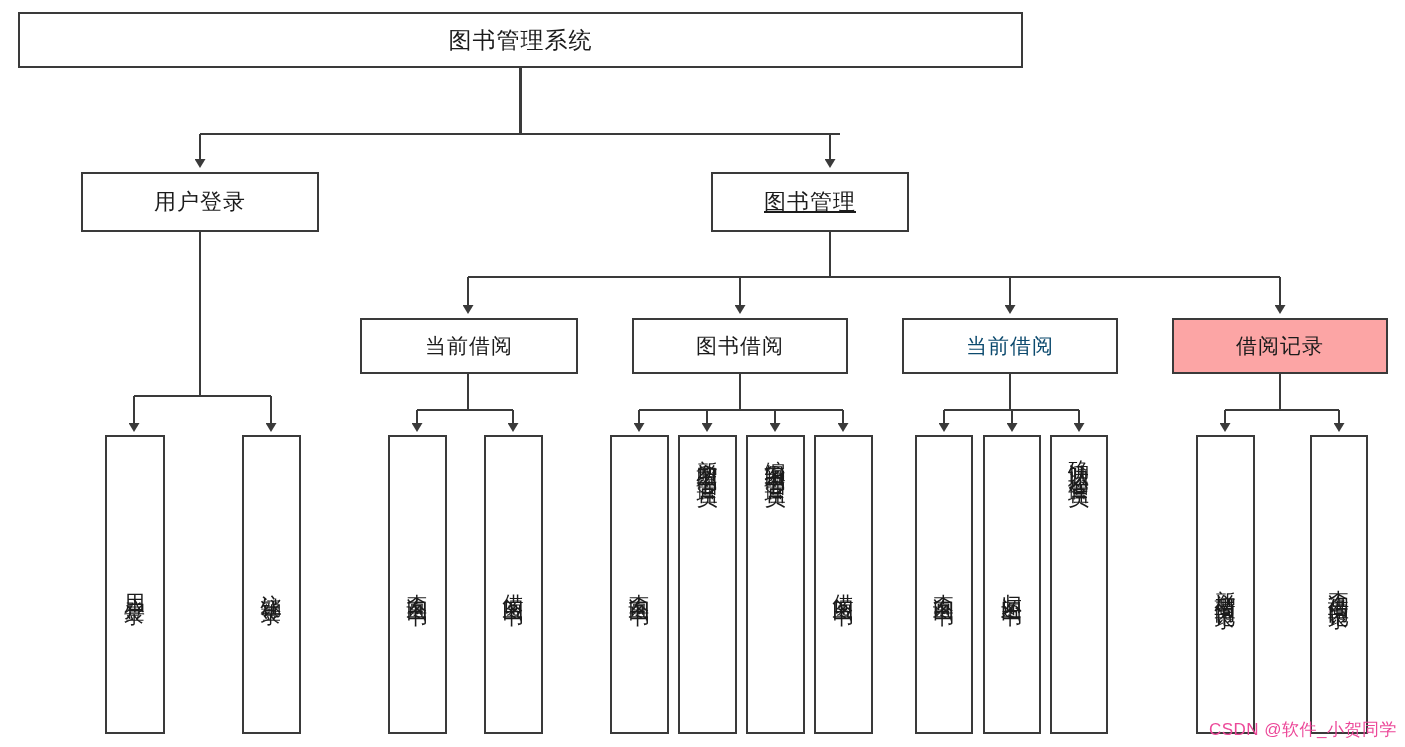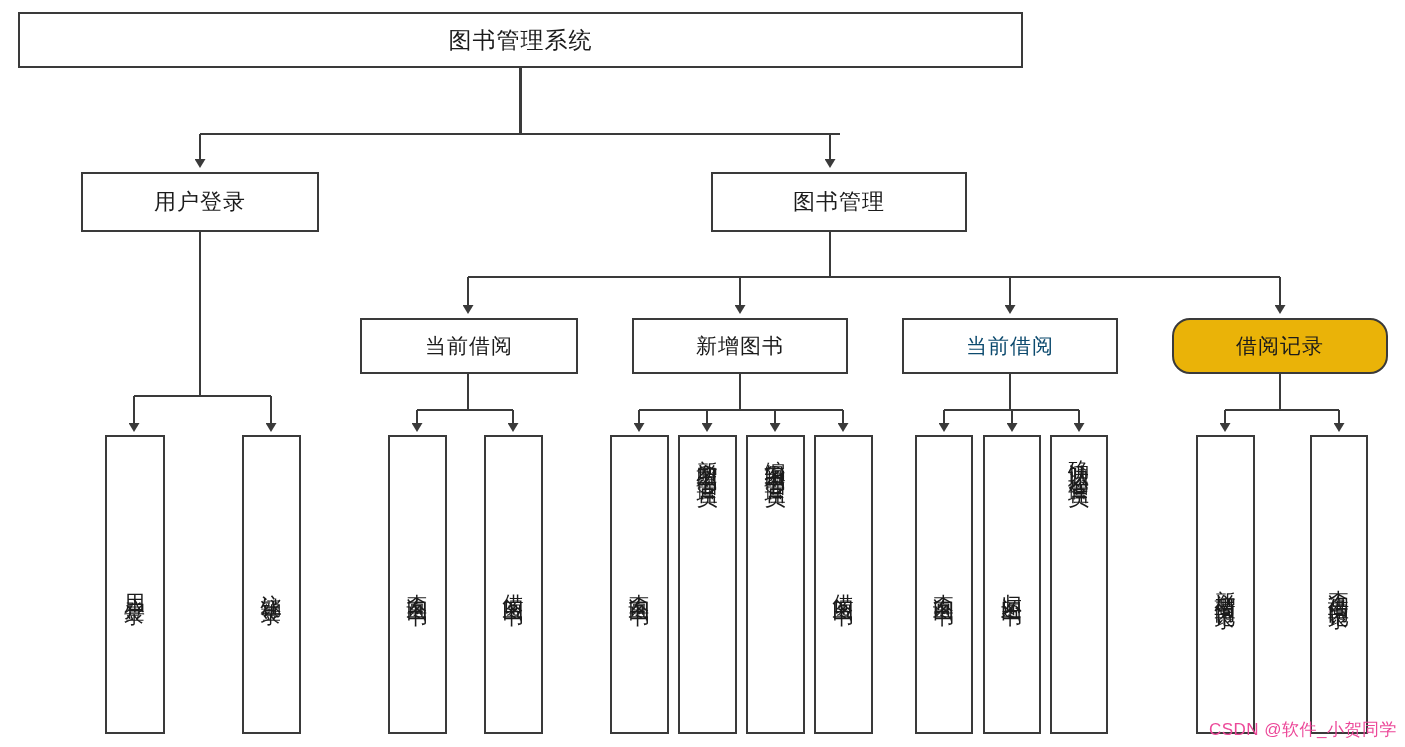--- a/index.html
+++ b/index.html
@@ -130,26 +130,26 @@
       <path d="M1280,374 L1280,410"></path>
       <path d="M1225,410 L1339,410"></path>
       <path d="M1225,410 L1225,424" marker-end="url(#arrow)"></path>
       <path d="M1339,410 L1339,424" marker-end="url(#arrow)"></path>
     </g>
   </svg>
 
   <div class="node node-root" style="left: 18px; top: 12px; width: 1005px; height: 56px; border-color: rgb(58, 58, 58); background: rgb(255, 255, 255); color: rgb(27, 27, 27);">图书管理系统</div>
 
   <div class="node node-l1" style="left: 81px; top: 172px; width: 238px; height: 60px; border-color: rgb(58, 58, 58); background: rgb(255, 255, 255); color: rgb(27, 27, 27);">用户登录</div>
-  <div class="node node-l1" style="left: 711px; top: 172px; width: 256px; height: 60px; border-color: rgb(58, 58, 58); background: rgb(255, 255, 255); color: rgb(27, 27, 27);">图书管理</div>
+  <div class="node node-l1" style="left: 711px; top: 172px; width: 198px; height: 60px; border-color: rgb(58, 58, 58); background: rgb(255, 255, 255); color: rgb(27, 27, 27); text-decoration: underline;">图书管理</div>
 
   <div class="node node-l2" style="left: 360px; top: 318px; width: 218px; height: 56px; border-color: rgb(58, 58, 58); background: rgb(255, 255, 255); color: rgb(27, 27, 27);">当前借阅</div>
-  <div class="node node-l2" style="left: 632px; top: 318px; width: 216px; height: 56px; border-color: rgb(58, 58, 58); background: rgb(255, 255, 255); color: rgb(27, 27, 27);">新增图书</div>
+  <div class="node node-l2" style="left: 632px; top: 318px; width: 216px; height: 56px; border-color: rgb(58, 58, 58); background: rgb(255, 255, 255); color: rgb(27, 27, 27);">图书借阅</div>
   <div class="node node-l2" style="left: 902px; top: 318px; width: 216px; height: 56px; border-color: rgb(58, 58, 58); background: rgb(255, 255, 255); color: #0c4a6e;">当前借阅</div>
-  <div class="node node-l2" style="left: 1172px; top: 318px; width: 216px; height: 56px; border-color: rgb(58, 58, 58); background: #eab308; color: rgb(27, 27, 27); border-radius: 18px;">借阅记录</div>
+  <div class="node node-l2" style="left: 1172px; top: 318px; width: 216px; height: 56px; border-color: rgb(58, 58, 58); background: #fca5a5; color: rgb(27, 27, 27);">借阅记录</div>
 
   <div class="node node-leaf" style="left: 105px; top: 435px; width: 60px; height: 299px; border-color: rgb(58, 58, 58); background: rgb(255, 255, 255); color: rgb(27, 27, 27);">
     <span class="vlabel">用户登录</span>
   </div>
   <div class="node node-leaf" style="left: 242px; top: 435px; width: 59px; height: 299px; border-color: rgb(58, 58, 58); background: rgb(255, 255, 255); color: rgb(27, 27, 27);">
     <span class="vlabel">注销登录</span>
   </div>
   <div class="node node-leaf" style="left: 388px; top: 435px; width: 59px; height: 299px; border-color: rgb(58, 58, 58); background: rgb(255, 255, 255); color: rgb(27, 27, 27);">
     <span class="vlabel">查询图书</span>
   </div>

